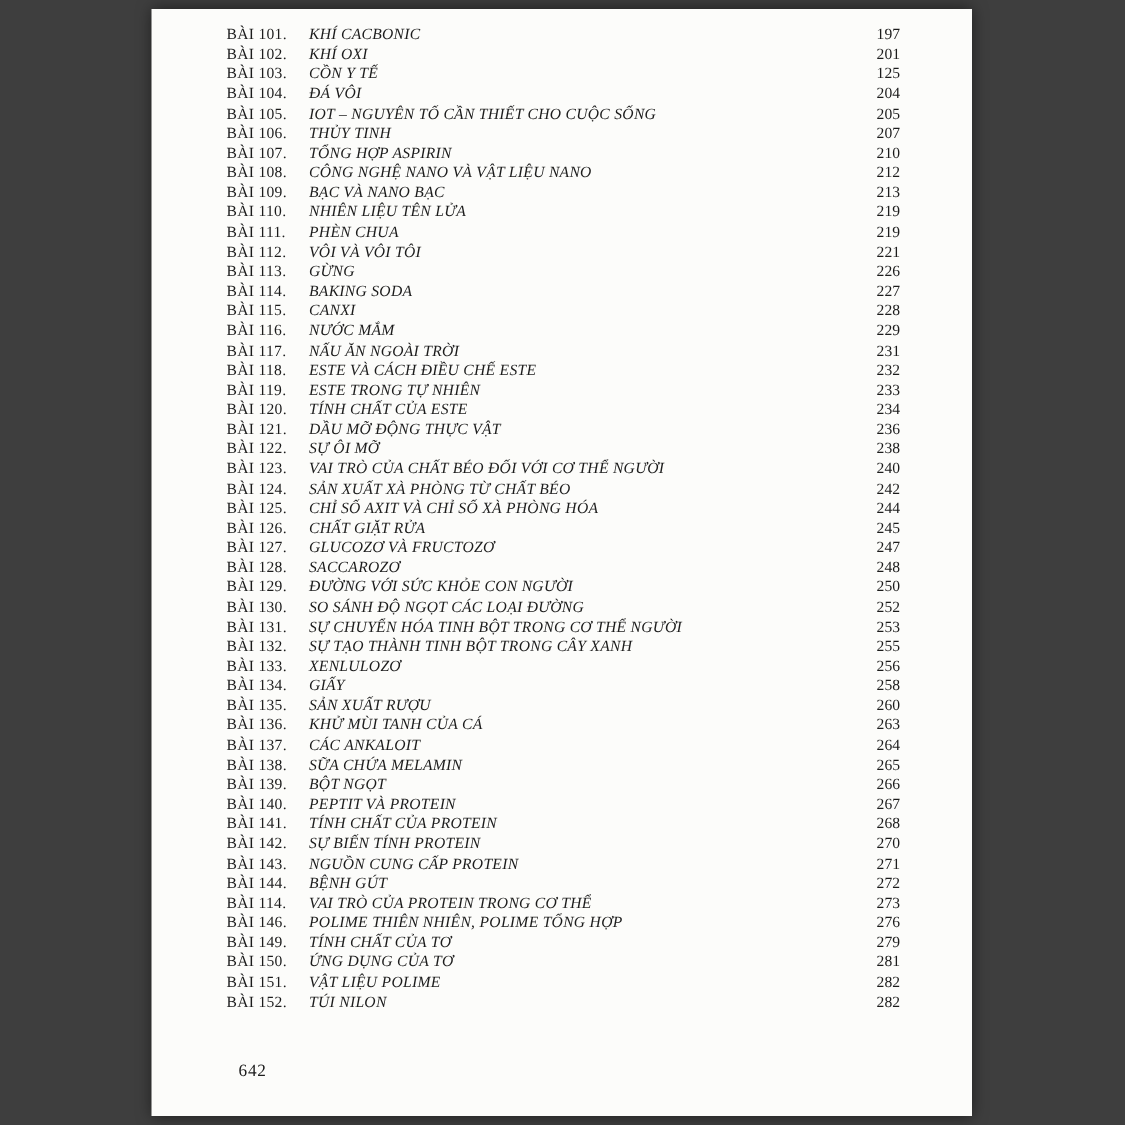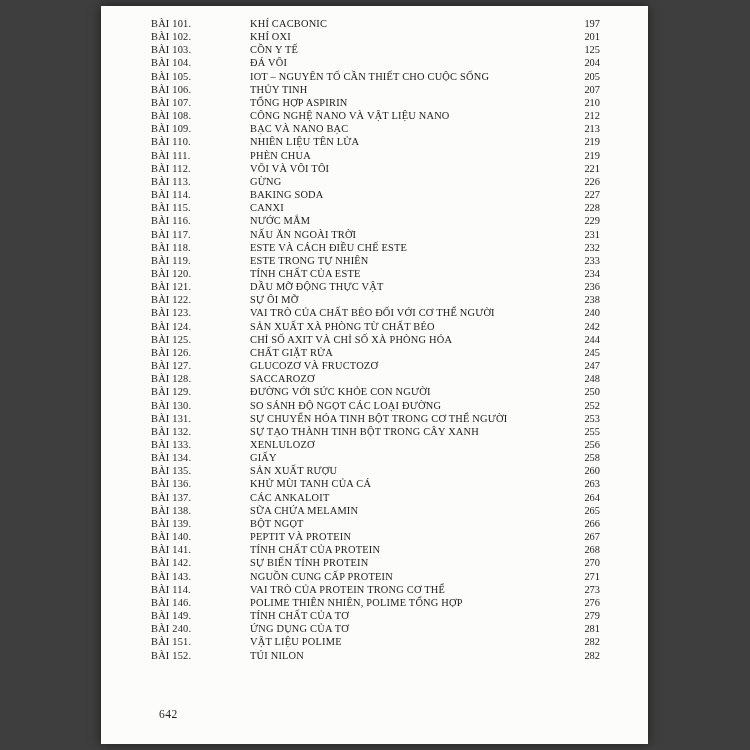--- a/index.html
+++ b/index.html
@@ -26,28 +26,28 @@
   }
   .toc {
     padding: 11px 48px 0 50px;
   }
   .row {
     display: flex;
     align-items: center;
     font-size: 10.4px;
     line-height: 13.15px;
     white-space: nowrap;
-    gap: 44px;
   }
   .lbl {
     flex: 0 0 55px;
     letter-spacing: 0.2px;
   }
   .title {
     letter-spacing: 0.2px;
+    font-style: italic;
   }
   .pg {
     margin-left: auto;
     padding-left: 8px;
     font-family: Liberation Serif, serif;
   }
   .footer {
     position: absolute;
     left: 58px;
     top: 702px;
@@ -311,20 +311,25 @@
     <span class="title">SỰ BIẾN TÍNH PROTEIN</span>
     <span class="pg">270</span>
   </div>
 
   <div class="row">
     <span class="lbl">BÀI 143.</span>
     <span class="title">NGUỒN CUNG CẤP PROTEIN</span>
     <span class="pg">271</span>
   </div>
 
+  <div class="row">
+    <span class="lbl">BÀI 144.</span>
+    <span class="title">BỆNH GÚT</span>
+    <span class="pg">272</span>
+  </div>
 
   <div class="row">
     <span class="lbl">BÀI 114.</span>
     <span class="title">VAI TRÒ CỦA PROTEIN TRONG CƠ THỂ</span>
     <span class="pg">273</span>
   </div>
 
   <div class="row">
     <span class="lbl">BÀI 146.</span>
     <span class="title">POLIME THIÊN NHIÊN, POLIME TỔNG HỢP</span>
@@ -333,21 +338,21 @@
 
 
 
   <div class="row">
     <span class="lbl">BÀI 149.</span>
     <span class="title">TÍNH CHẤT CỦA TƠ</span>
     <span class="pg">279</span>
   </div>
 
   <div class="row">
-    <span class="lbl">BÀI 240.</span>
+    <span class="lbl">BÀI 150.</span>
     <span class="title">ỨNG DỤNG CỦA TƠ</span>
     <span class="pg">281</span>
   </div>
 
   <div class="row">
     <span class="lbl">BÀI 151.</span>
     <span class="title">VẬT LIỆU POLIME</span>
     <span class="pg">282</span>
   </div>
 

